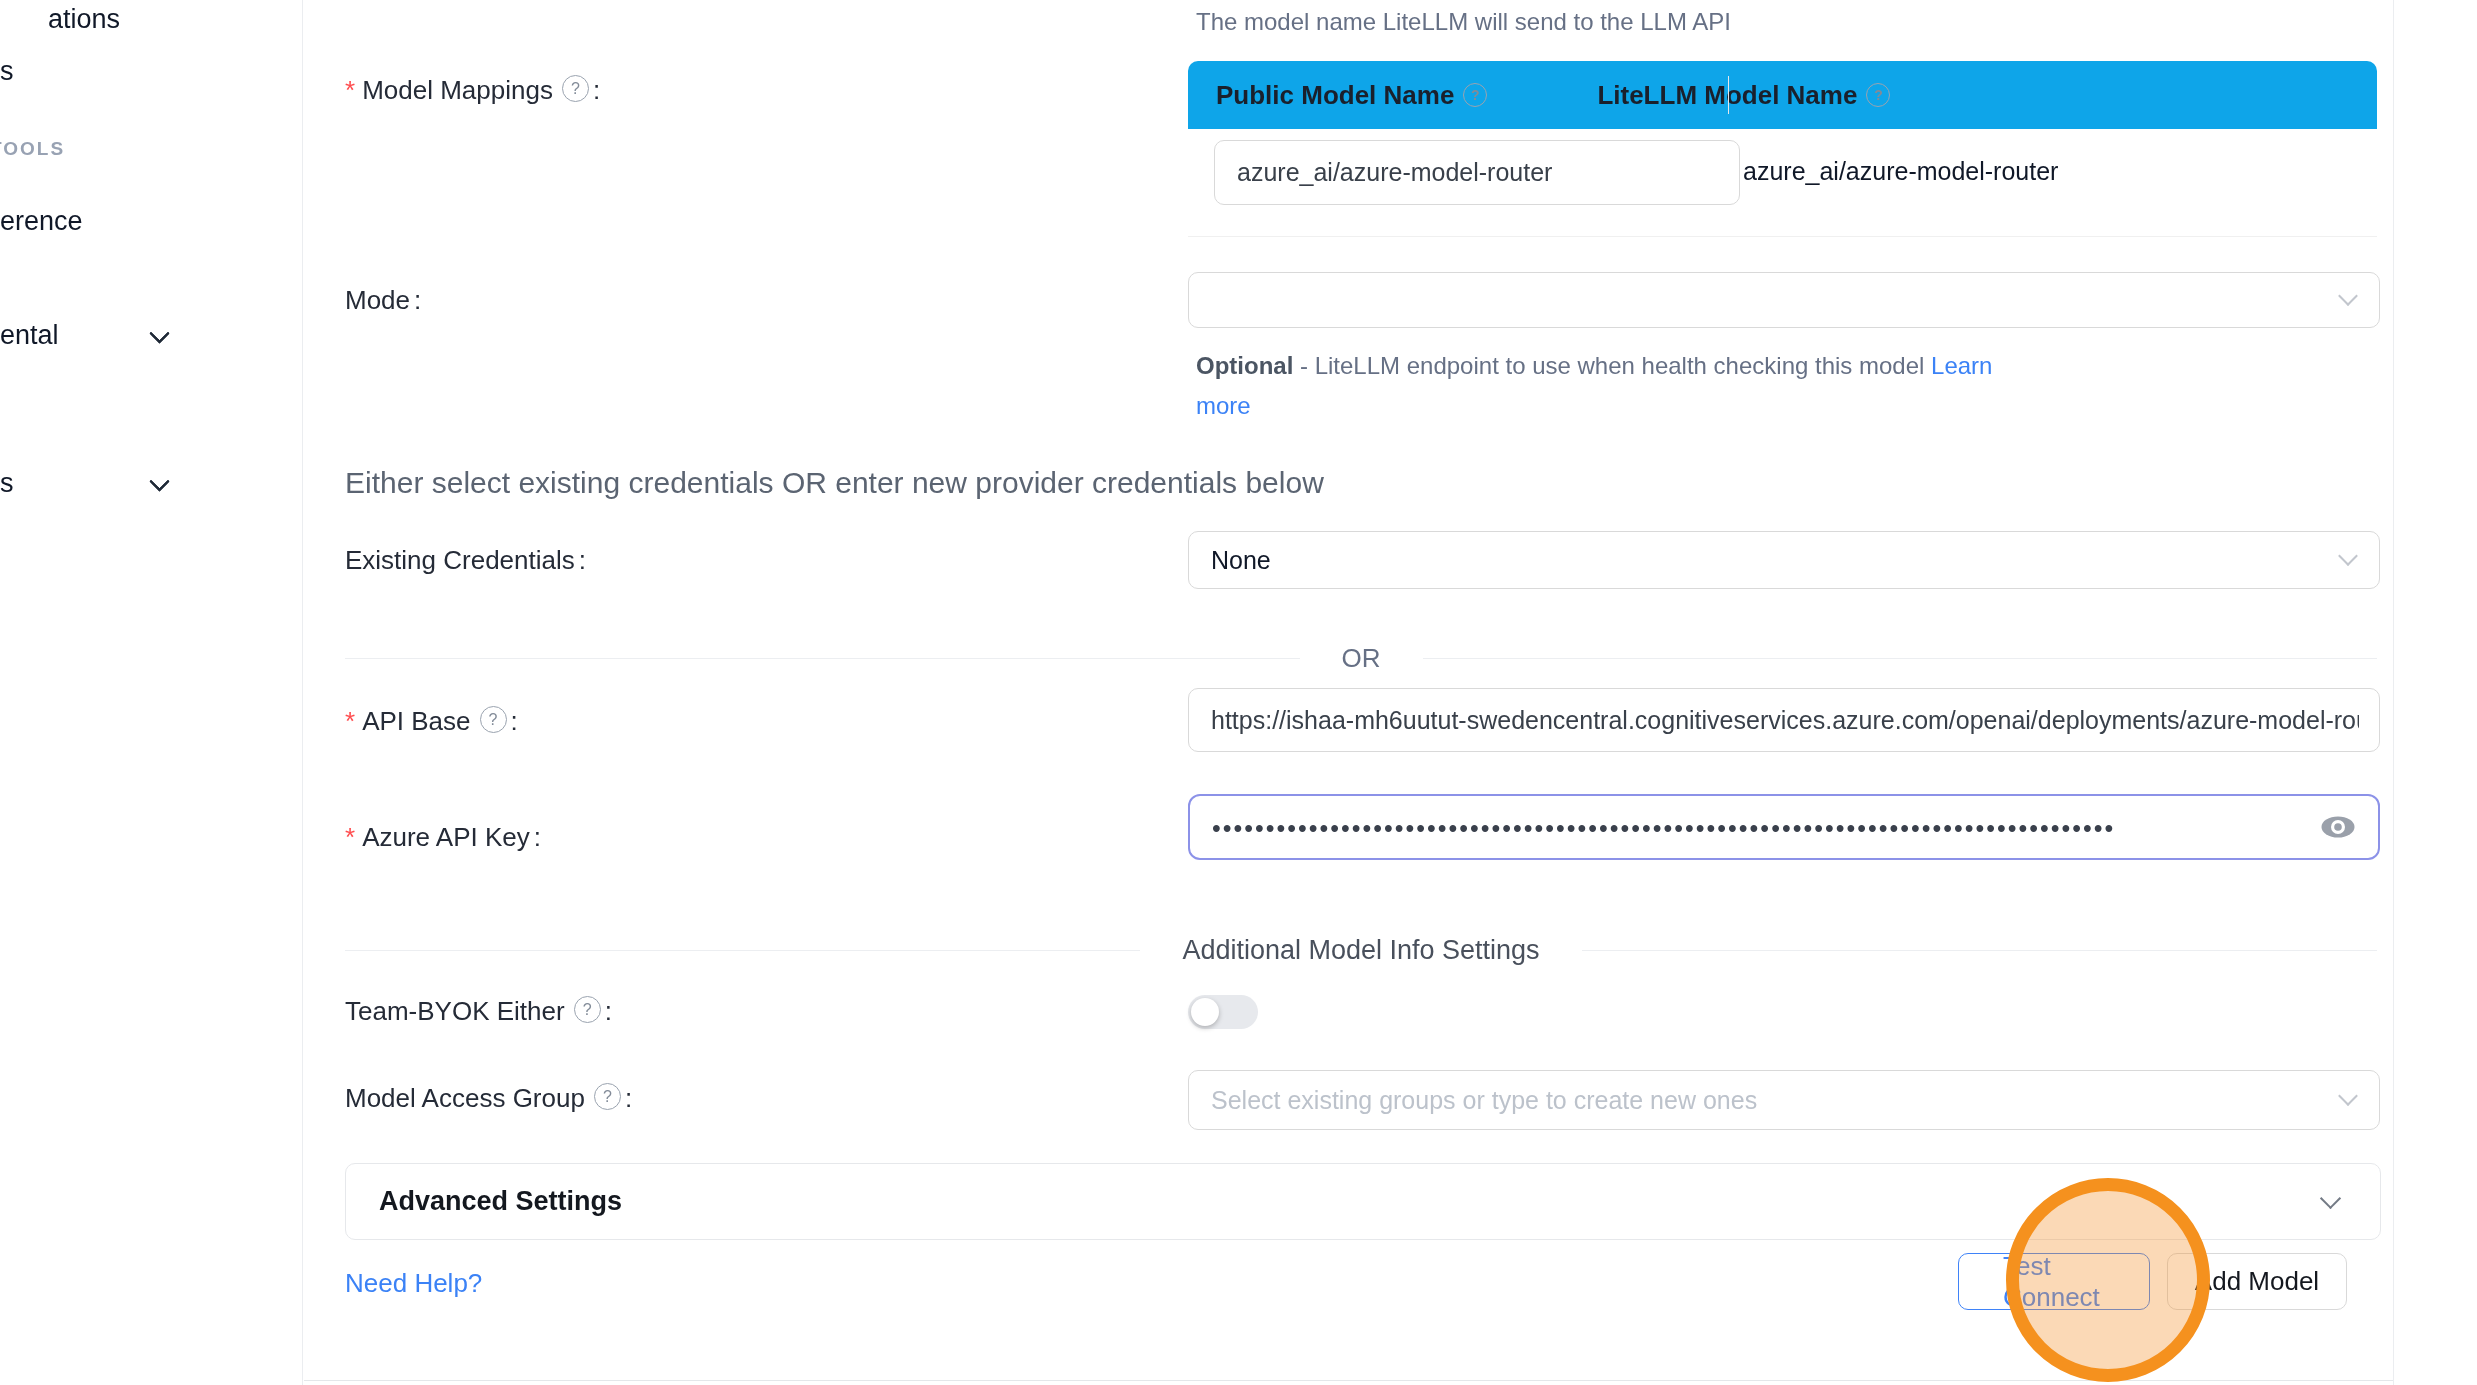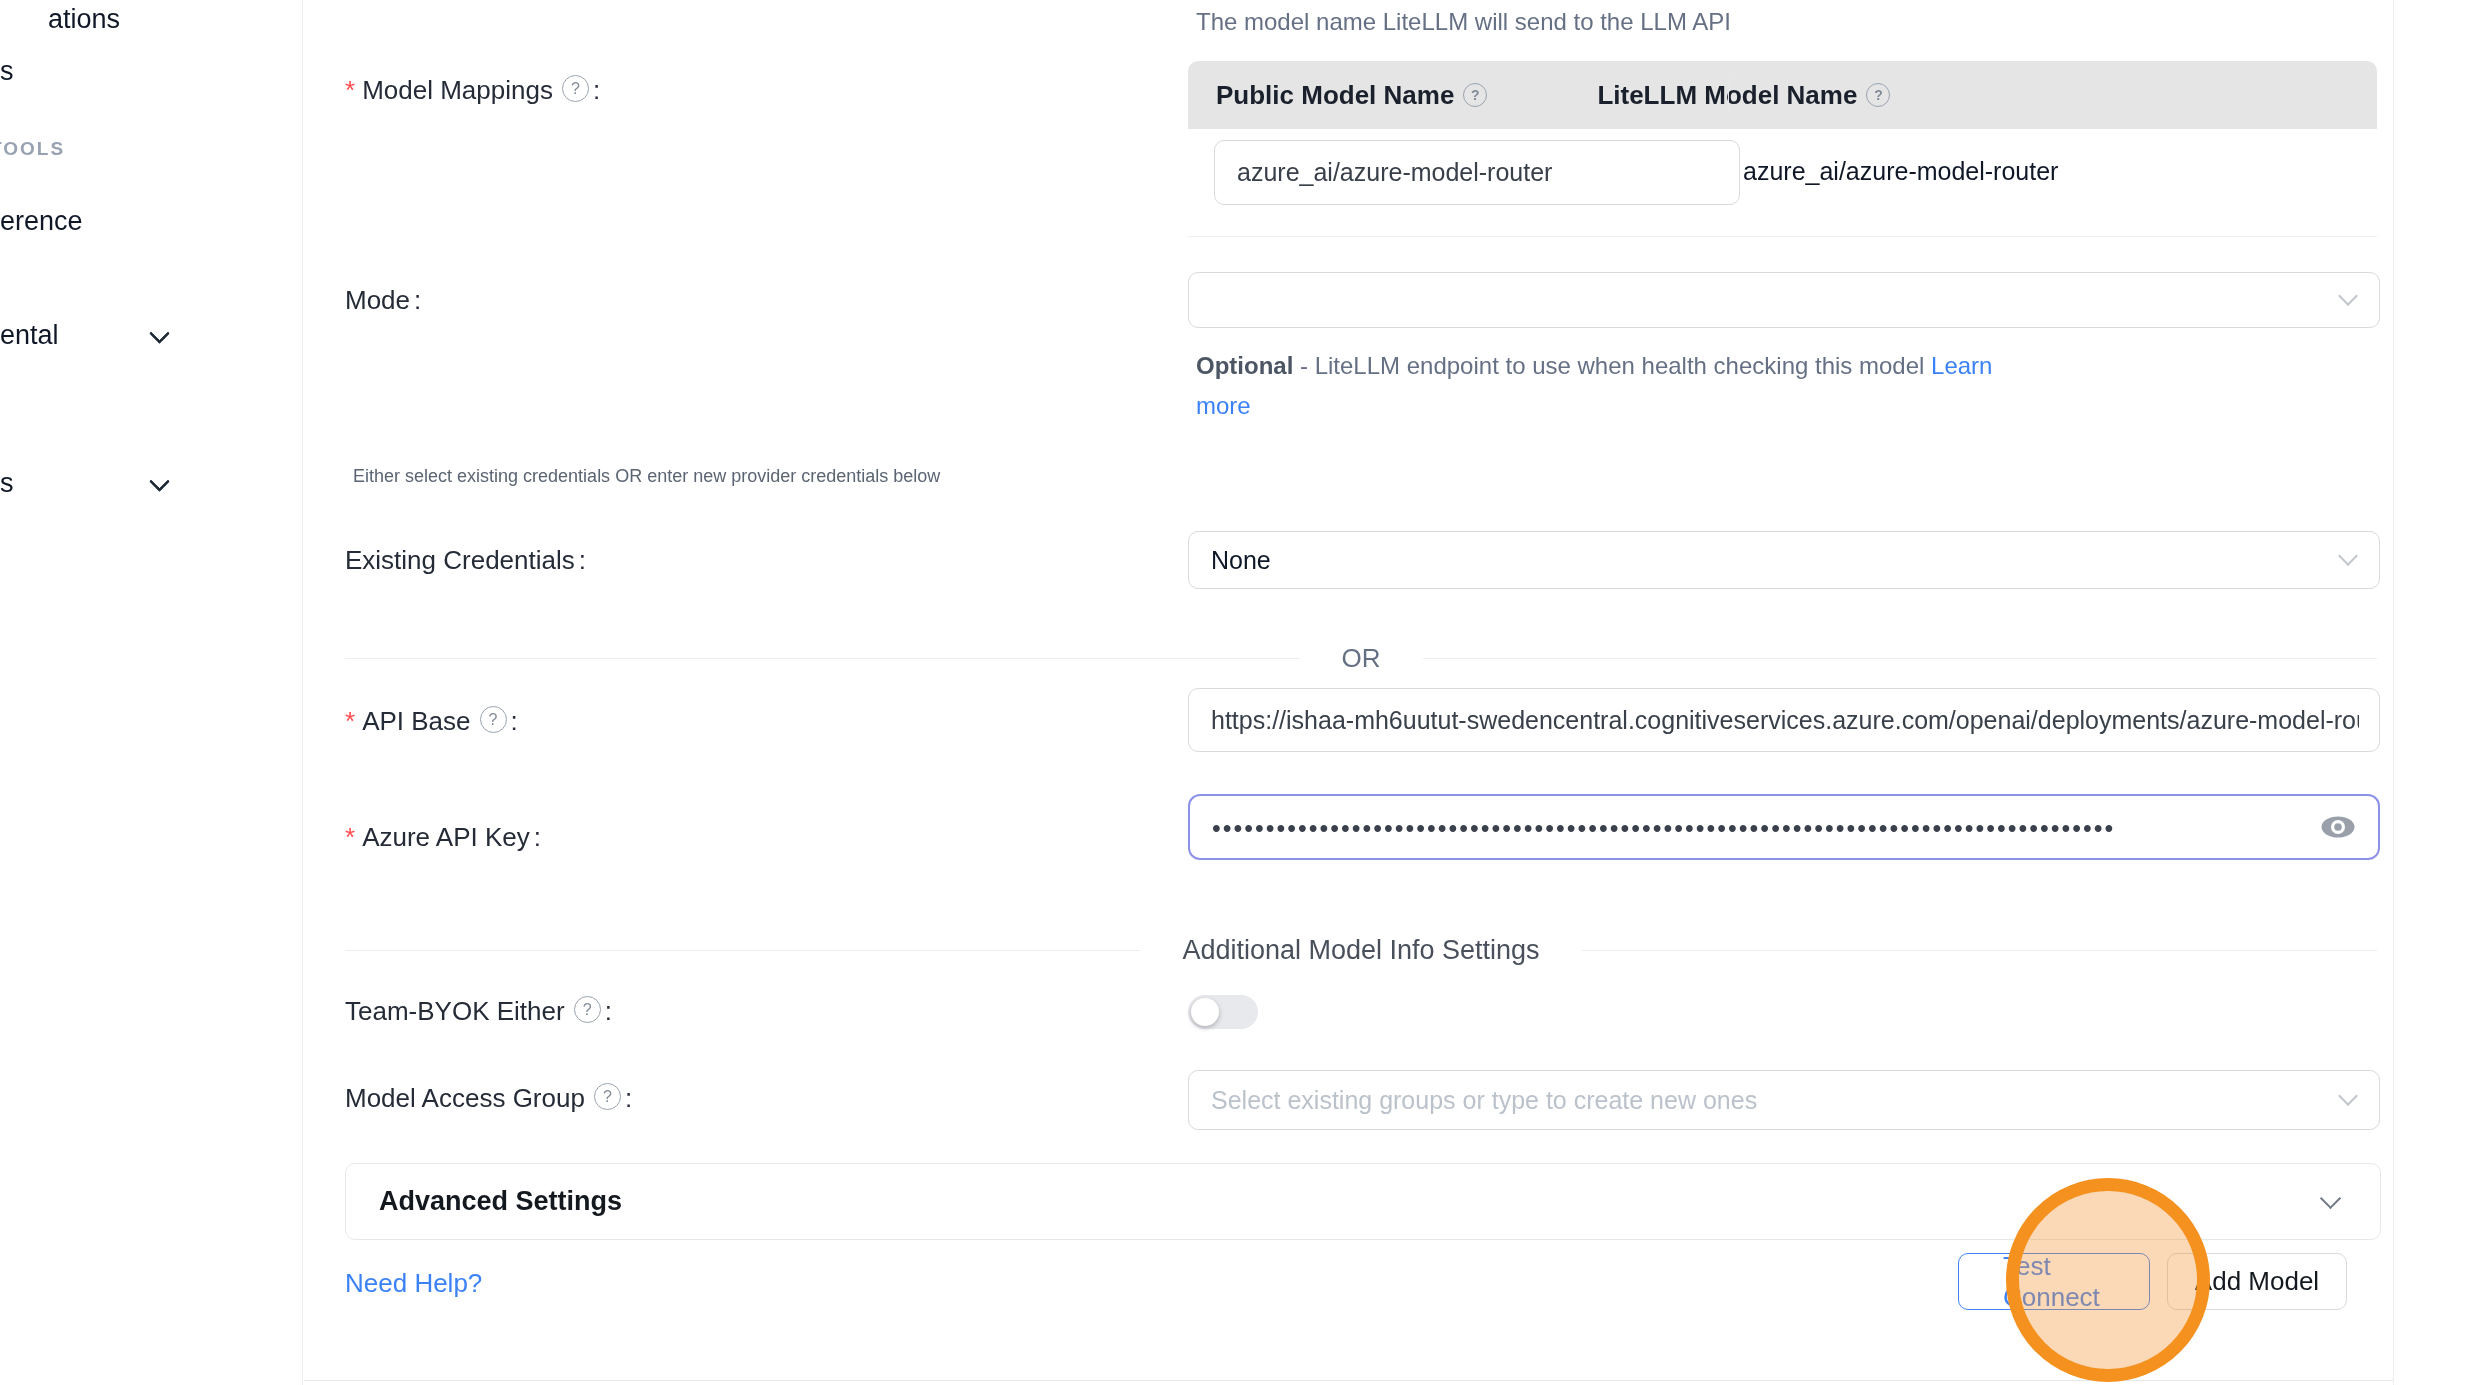--- a/index.html
+++ b/index.html
@@ -50,21 +50,21 @@
   .text-input { position:absolute; left:1188px; width:1192px; background:#fff;
                 border:1px solid #d9d9d9; border-radius:10px; display:flex; align-items:center;
                 padding:0 20px 0 22px; overflow:hidden; }
   .text-input .val { font-size:25px; color:#39404a; white-space:nowrap; overflow:hidden; }
 
   .hr-line { background:#eceef1; height:1px; flex:1; }
   .divider-row { position:absolute; left:345px; width:2032px; display:flex; align-items:center; gap:42px; }
 
   
   .mm-table-header { position:absolute; left:1188px; top:61px; width:1189px; height:68px;
-                     background:#e5e5e5; border-radius:10px 10px 0 0;
+                     background:#0ea5e9; border-radius:10px 10px 0 0;
                      display:flex; align-items:center; }
   .mm-th { display:flex; align-items:center; font-size:26px; font-weight:700; color:#1a202c; }
   .mm-th .qicon { width:24px; height:24px; font-size:14px; }
   .mm-col-sep { position:absolute; left:540px; top:15px; width:1px; height:38px; background:#e5e7eb; }
   .mm-row-border { position:absolute; left:1188px; top:236px; width:1189px; height:1px; background:#f0f0f0; }
 
   
   .key-input { position:absolute; left:1188px; top:794px; width:1192px; height:66px;
                background:#fff; border:2.5px solid #8c92e8; border-radius:12px;
                display:flex; align-items:center; padding:0 20px 0 22px; }
@@ -156,21 +156,21 @@
   <div class="select-box" style="top:272px; height:56px;">
     <span class="select-value"></span>
     <span class="sel-caret"></span>
   </div>
   <div class="mode-help">
     <b>Optional</b>
     <span>- LiteLLM endpoint to use when health checking this model</span>
     <a class="link">Learn more</a>
   </div>
 
-  <div class="abs" style="left:345px; top:466px; font-size:18px; color:#5b6472;margin-left:8px;">Either select existing credentials OR enter new provider credentials below</div>
+  <div class="abs" style="left:345px; top:466px; font-size:30px; color:#5b6472;">Either select existing credentials OR enter new provider credentials below</div>
 
   <div class="form-label" style="top:545px;">
     <span>Existing Credentials</span>
       <span class="colon"></span>
   </div>
   <div class="select-box" style="top:531px;">
     <span class="select-value">None</span>
     <span class="sel-caret"></span>
   </div>
 

